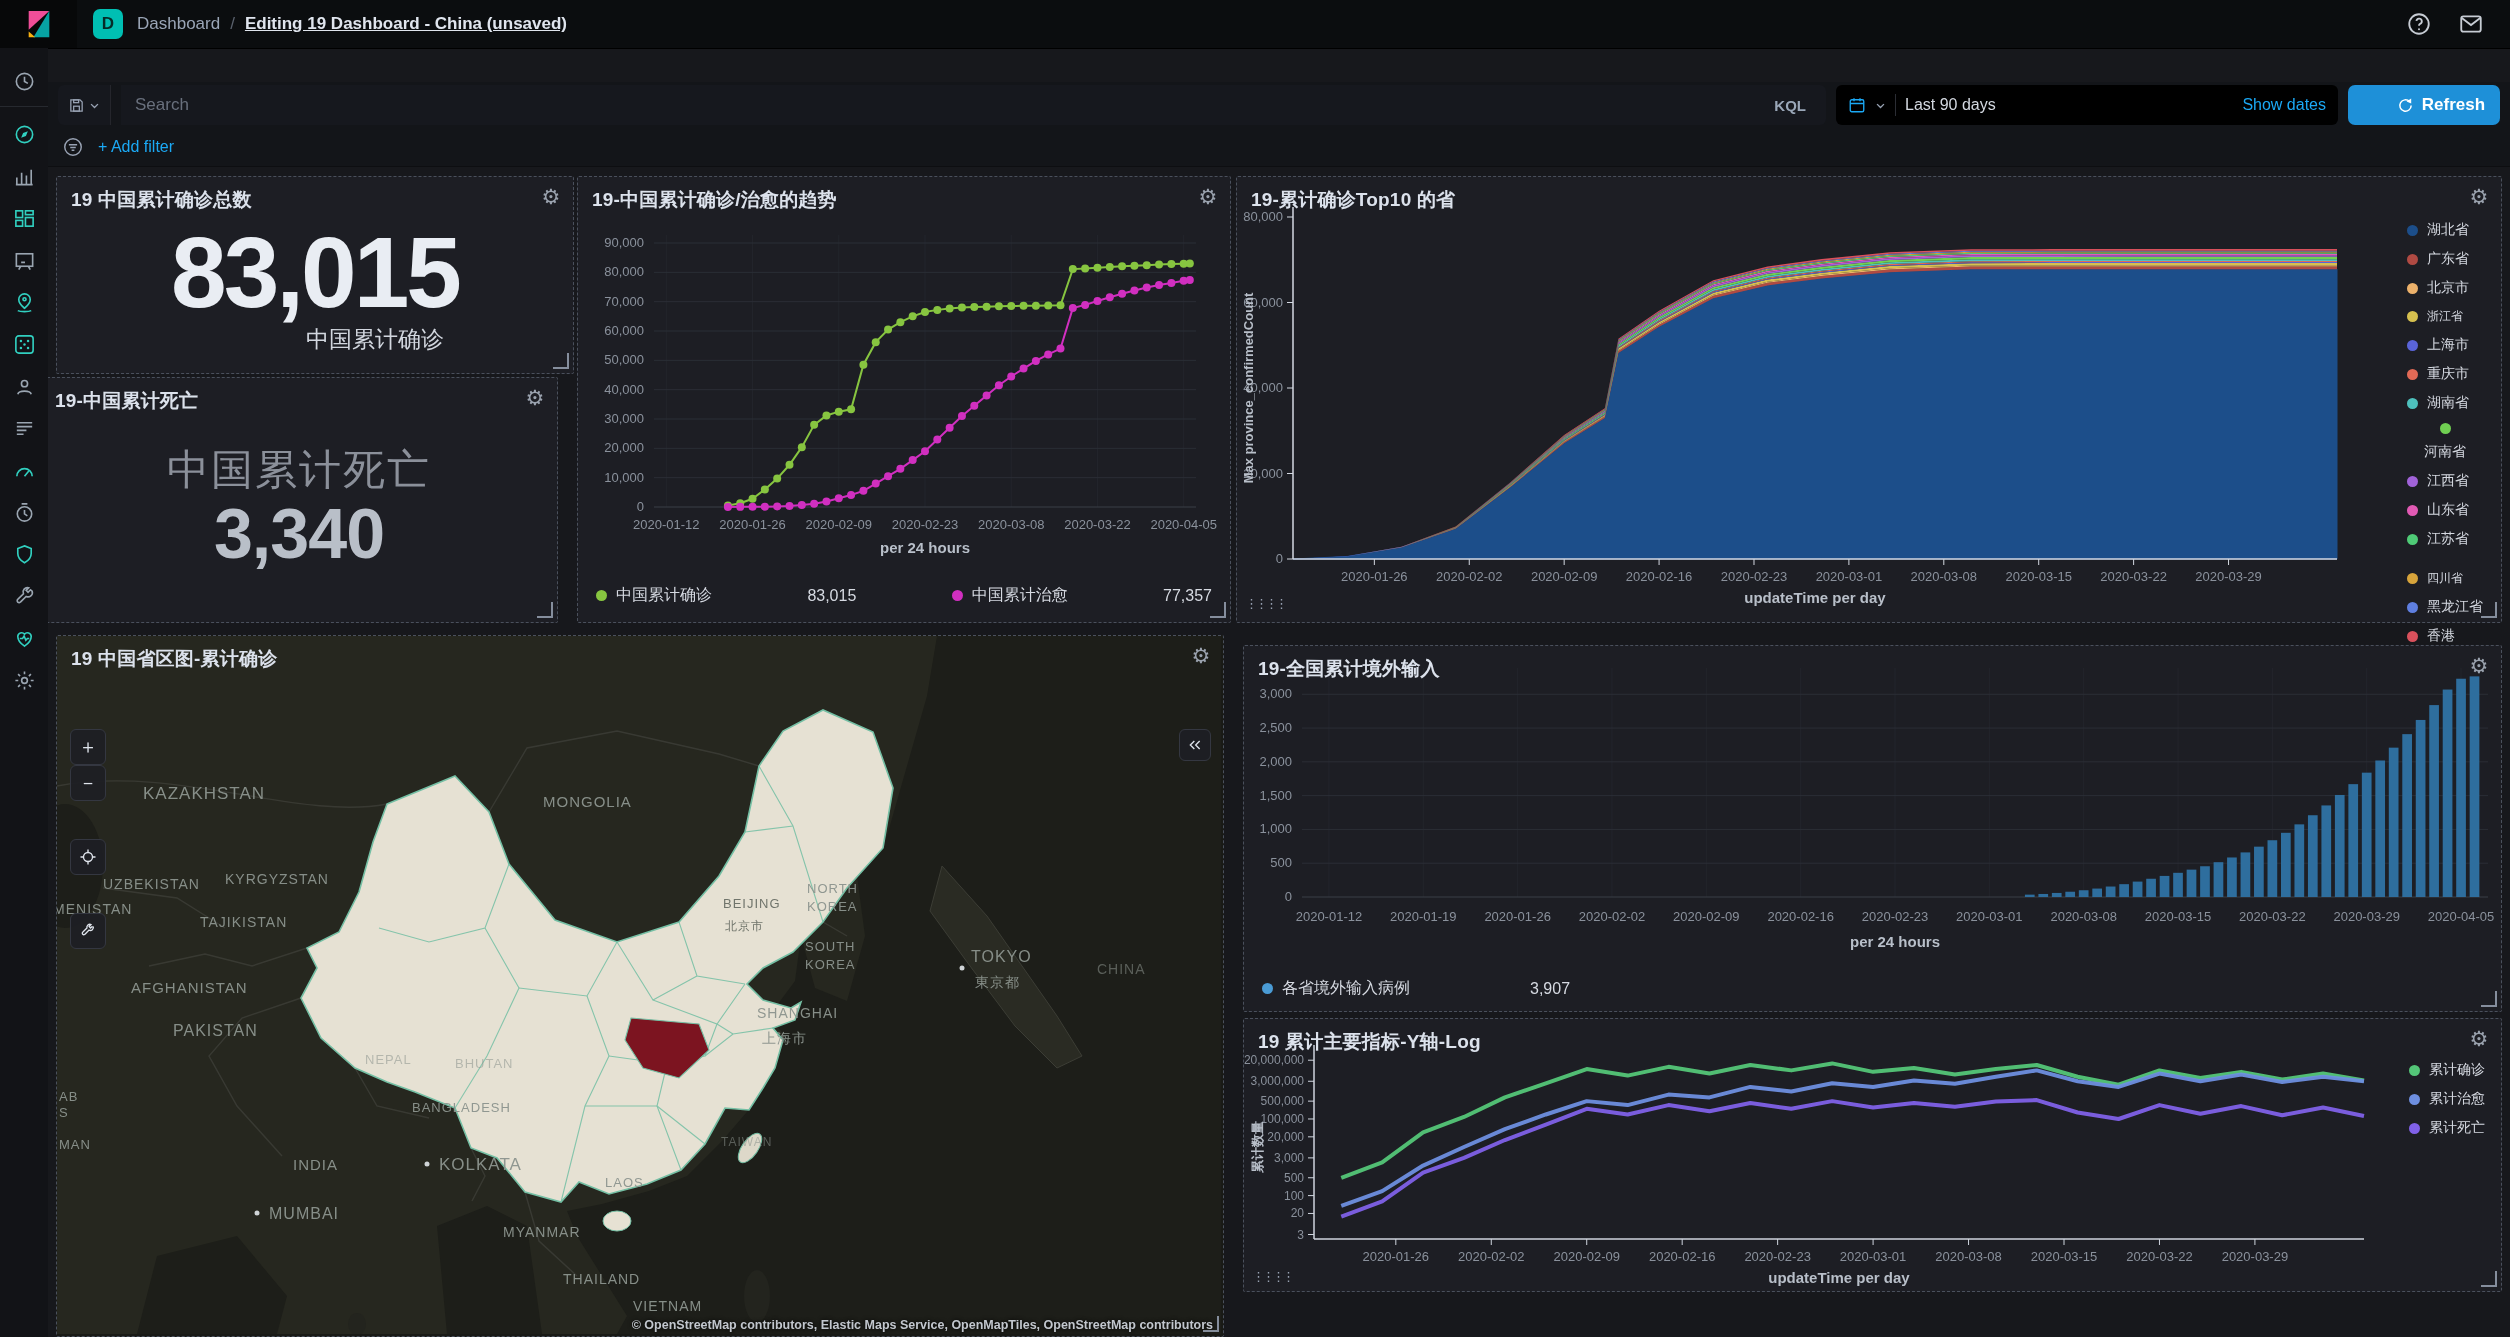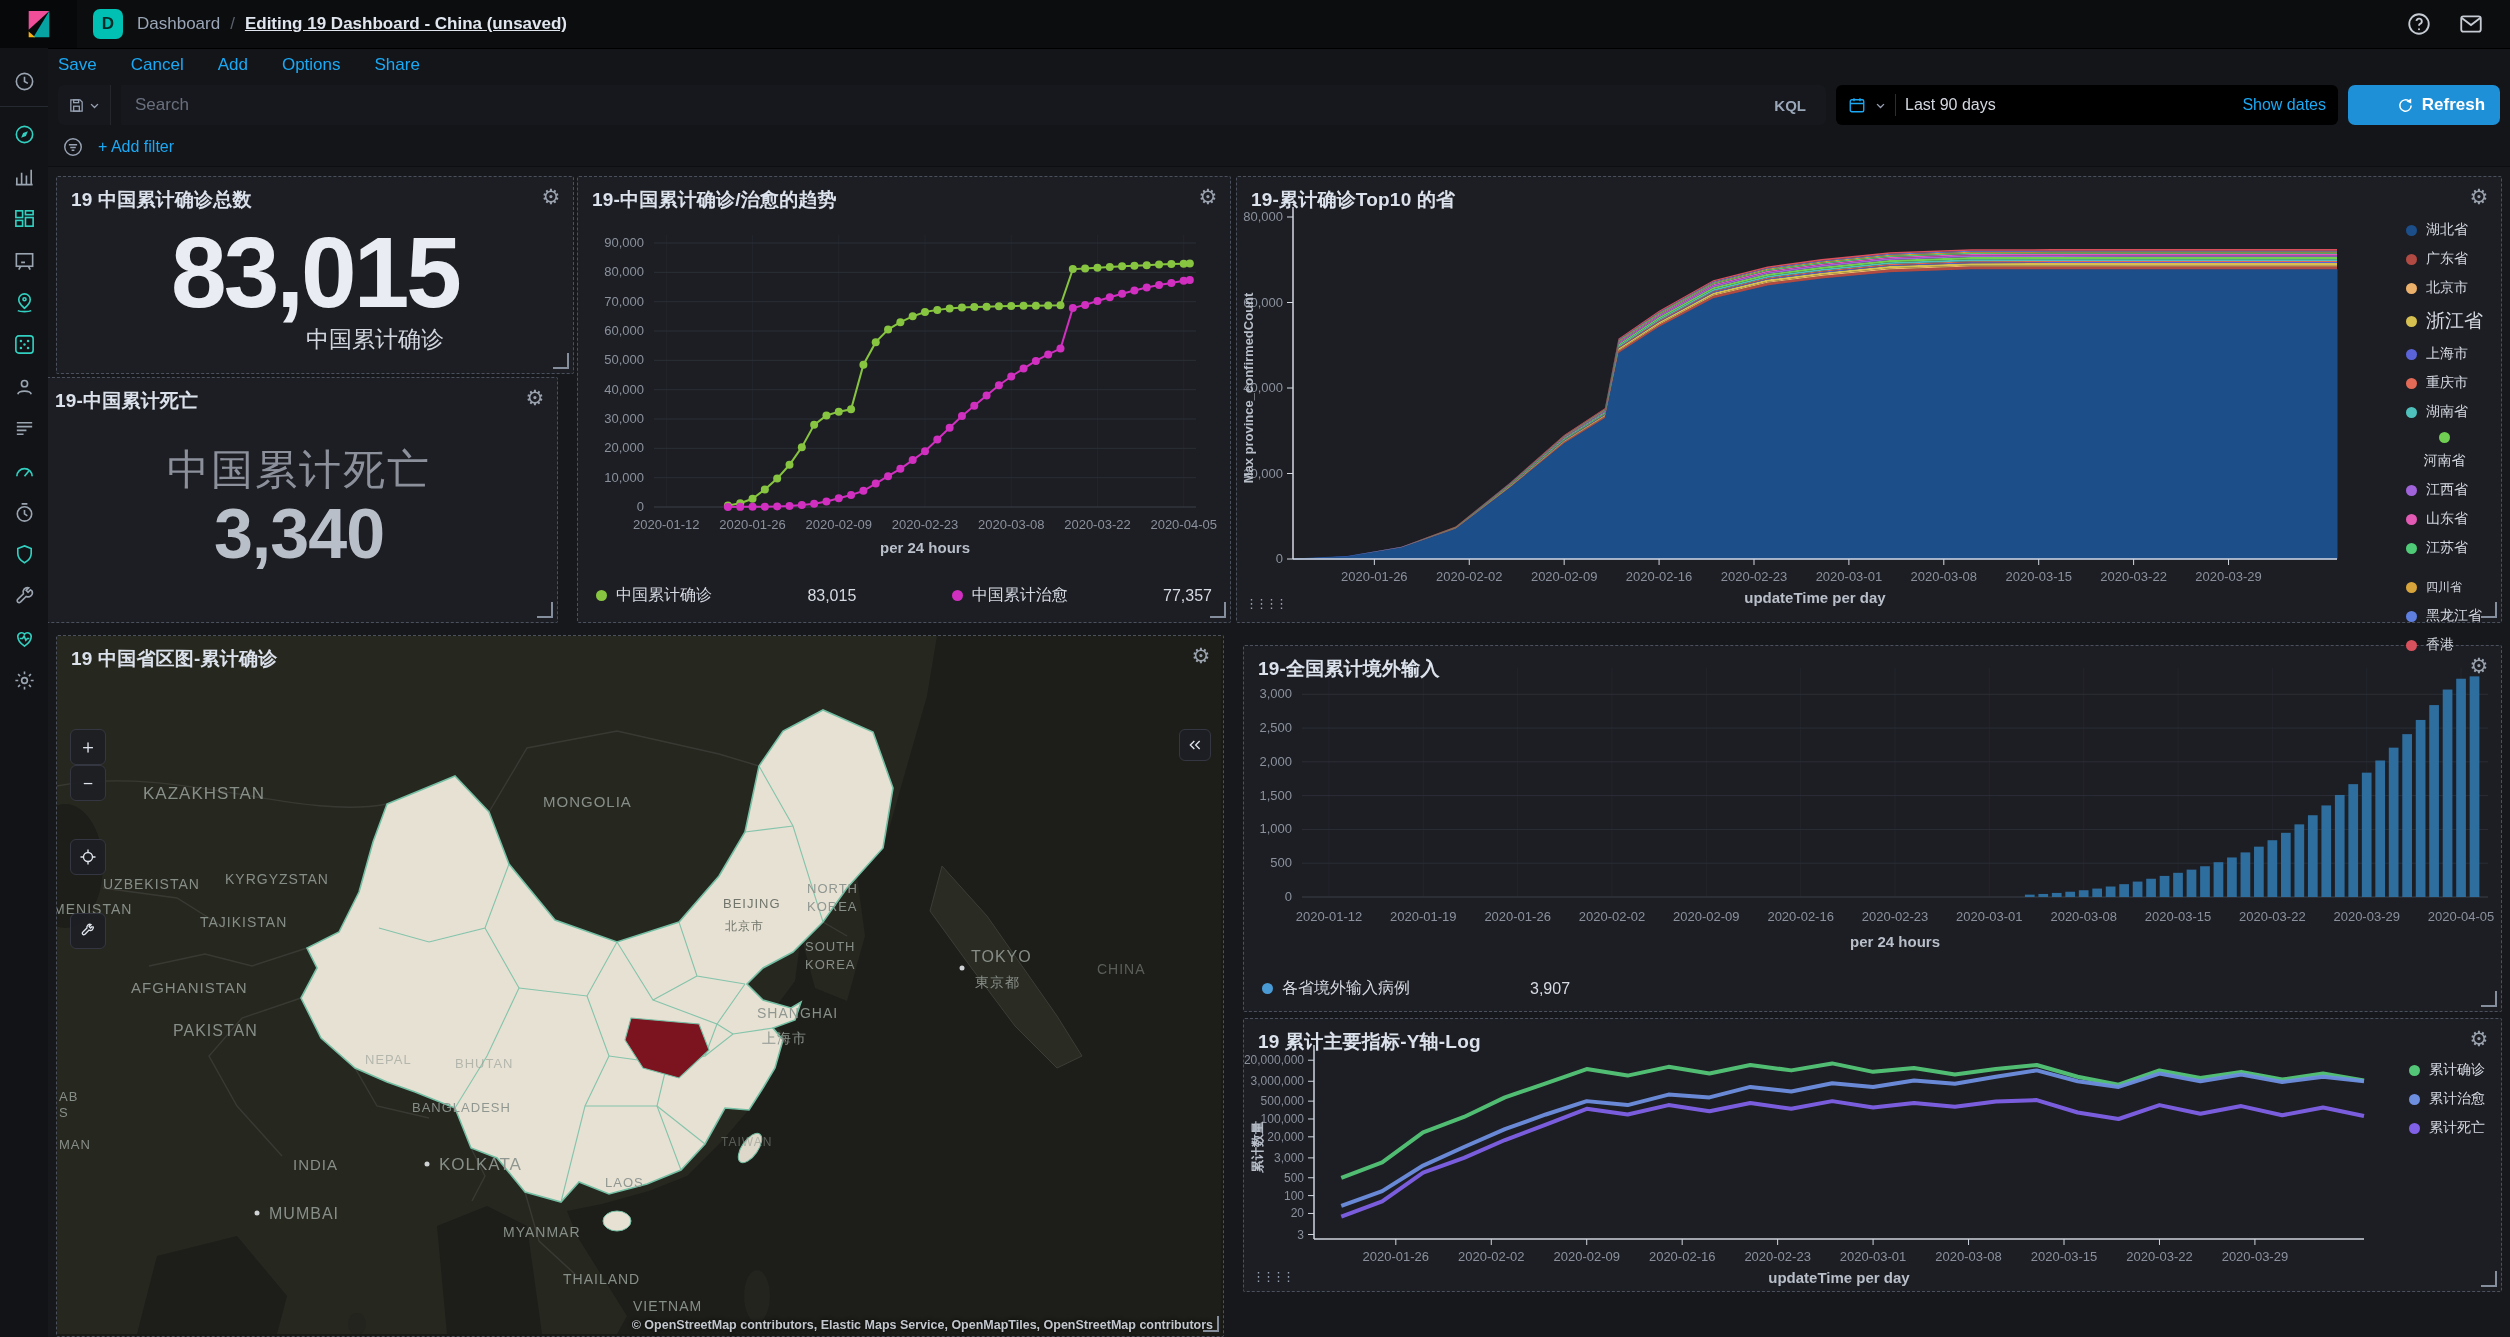--- a/index.html
+++ b/index.html
@@ -80,27 +80,20 @@
           <path d="M9.6 9.2a2.5 2.5 0 1 1 3.4 2.6c-.8.3-1 .9-1 1.7"></path>
           <circle cx="12" cy="16.8" r="0.9" fill="#c7ccd4" stroke="none"></circle>
       </svg>
       <svg class="hdr-icon" viewBox="0 0 24 24" fill="none" stroke="#c7ccd4" stroke-width="1.7">
         <rect x="3" y="5" width="18" height="14" rx="2"></rect>
           <path d="M3.5 6.5 12 13l8.5-6.5"></path>
       </svg>
     </div>
   </header>
 
-  <div class="topnav" id="topnav">
-      <a>Save</a>
-      <a>Cancel</a>
-      <a>Add</a>
-      <a>Options</a>
-      <a>Share</a>
-    </div>
 
   <div class="querybar">
     <div class="qb-save">
       <svg width="17" height="17" viewBox="0 0 24 24" fill="none" stroke="#98a2b3" stroke-width="1.8">
         <path d="M4 4h13l3 3v13H4z"></path>
           <rect x="8" y="13" width="8" height="7"></rect>
           <rect x="8" y="4" width="7" height="4"></rect>
       </svg>
       <svg width="11" height="11" viewBox="0 0 16 16" fill="none" stroke="#98a2b3" stroke-width="2">
           <path d="M3 6l5 5 5-5"></path>
@@ -455,21 +448,21 @@
           <span>湖北省</span>
         </div>
         <div class="leg-item" style="font-size: 14px;">
           <span class="leg-dot" style="background:#b04a43"></span>
           <span>广东省</span>
         </div>
         <div class="leg-item" style="font-size: 14px;">
           <span class="leg-dot" style="background:#ecb16b"></span>
           <span>北京市</span>
         </div>
-        <div class="leg-item" style="font-size: 19px;">
+        <div class="leg-item" style="font-size: 12px;">
           <span class="leg-dot" style="background:#d6c04f"></span>
           <span>浙江省</span>
         </div>
         <div class="leg-item" style="font-size: 14px;">
           <span class="leg-dot" style="background:#5a64d8"></span>
           <span>上海市</span>
         </div>
         <div class="leg-item" style="font-size: 14px;">
           <span class="leg-dot" style="background:#e26a56"></span>
           <span>重庆市</span>

